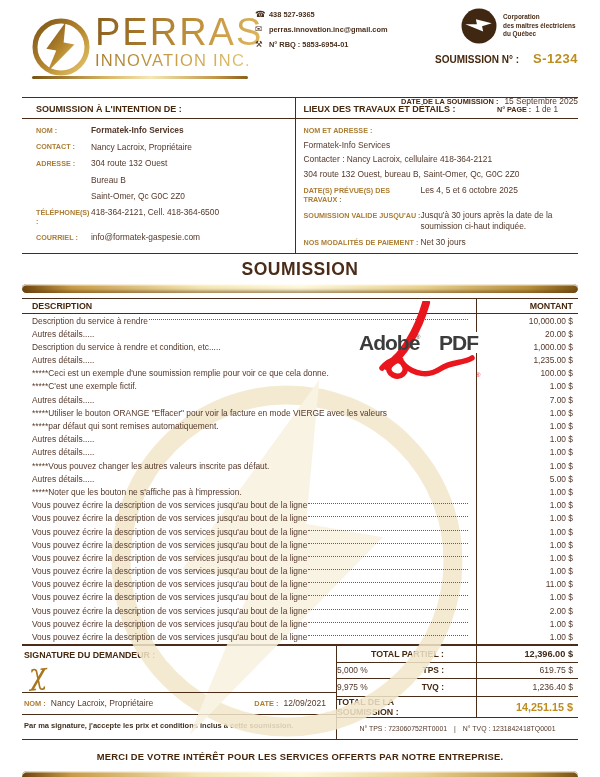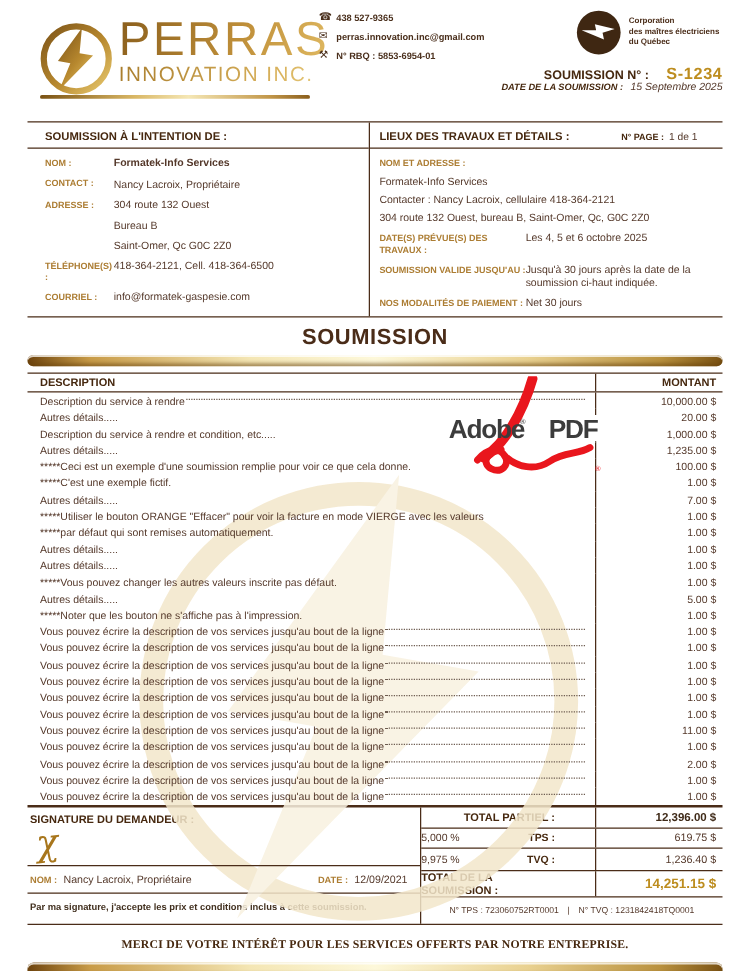--- a/index.html
+++ b/index.html
@@ -19,21 +19,21 @@
   .brand-underline{position:absolute;left:10px;top:76px;width:216px;height:3px;border-radius:2px;
     background:linear-gradient(90deg,#7a5213,#d9b765 35%,#f5e7b5 55%,#c2974a 85%,#8a5e1c);}
   .contacts{position:absolute;left:233px;top:9px;display:flex;flex-direction:column;gap:5px;}
   .contact-row{display:flex;align-items:center;font-size:7.4px;font-weight:bold;color:#4a2f1c;}
   .cicon{width:14px;font-family:"DejaVu Sans",sans-serif;font-size:8.5px;color:#4a2f1c;}
   .cmeq{position:absolute;left:438px;top:7px;display:flex;align-items:center;gap:5px;}
   .cmeq-text{font-size:6.4px;font-weight:bold;color:#4a2c18;line-height:1.35;}
   .soum-line{position:absolute;right:0;top:51px;display:flex;align-items:baseline;gap:14px;}
   .soum-label{font-size:10px;font-weight:bold;color:#46280f;}
   .soum-no{font-size:13px;font-weight:bold;color:#bd8d1f;letter-spacing:.5px;}
-  .date-line{position:absolute;right:0;top:64px;display:flex;align-items:baseline;gap:6px;font-style:italic;}
+  .date-line{position:absolute;right:0;top:96px;display:flex;align-items:baseline;gap:6px;}
   .date-label{font-size:7.4px;font-weight:bold;color:#46280f;}
   .date-value{font-size:8.4px;color:#54382a;}
 
   
   .info{display:flex;margin:0 22px;border-bottom:1.5px solid #4a2c18;}
   .info-left{width:272.5px;border-right:1.3px solid #4a2c18;padding-bottom:6px;}
   .info-right{flex:1;padding-bottom:5px;}
   .box-head{display:flex;align-items:baseline;font-weight:bold;font-size:9px;color:#46280f;
             padding:6px 20px 4px 14px;border-bottom:1.3px solid #4a2c18;}
   .info-right .box-head{padding-left:8px;}
@@ -93,21 +93,21 @@
   .trow.partial{height:16px;}
   .trow.partial .tlabel{font-size:8.8px;}
   .trow.partial .amt{font-weight:bold;font-size:9.2px;color:#3f2a18;}
   .trow.tps{height:15px;}
   .trow.tvq{height:17px;}
   .trow.total{height:20px;}
   .trow.total .tlabel{font-size:8.8px;}
   .trow.total .amt{font-weight:bold;font-size:10.8px;color:#bd8d1f;}
   .taxrow{height:21px;display:flex;align-items:center;justify-content:center;gap:7px;font-size:6.9px;color:#54382a;}
 
-  .thanks{text-align:center;font-size:9.4px;font-weight:bold;color:#46280f;margin-top:11px;letter-spacing:.2px;font-family:Liberation Serif, serif;}
+  .thanks{text-align:center;font-size:9.4px;font-weight:bold;color:#46280f;margin-top:11px;letter-spacing:.2px;}
 </style>
 </head>
 <body>
 
 <div class="page">
 
   <div class="header">
     <svg class="logo-svg" width="62" height="64" viewBox="0 0 62 64">
       <defs>
         <linearGradient id="gold" x1="0" y1="0" x2="1" y2="1">

